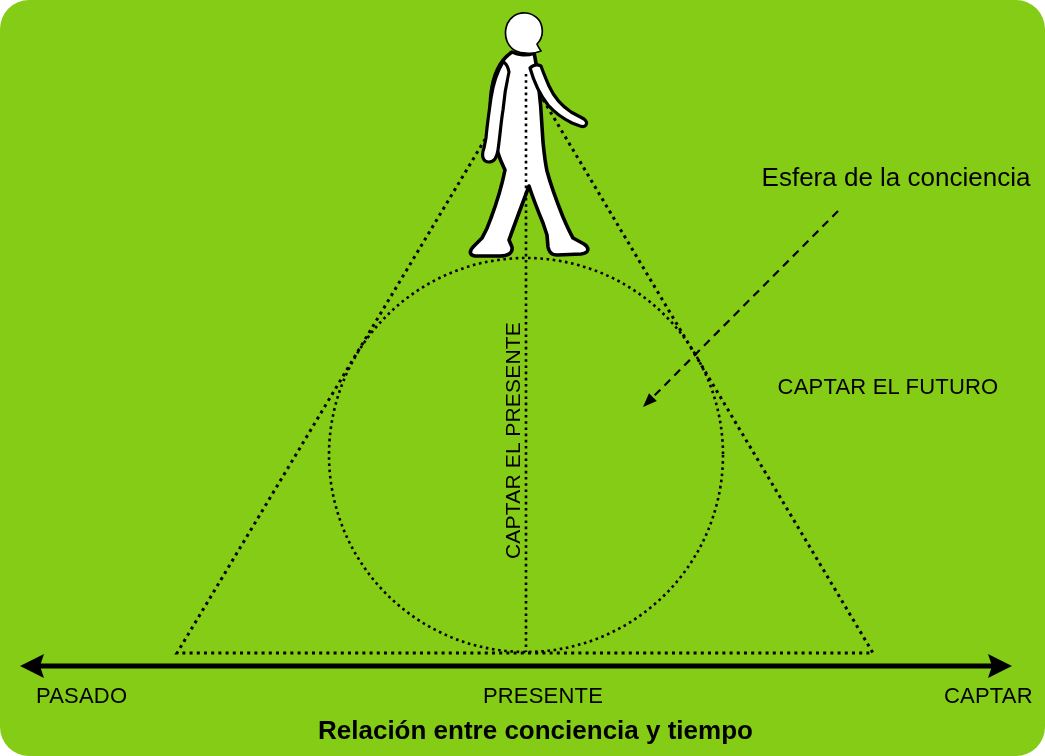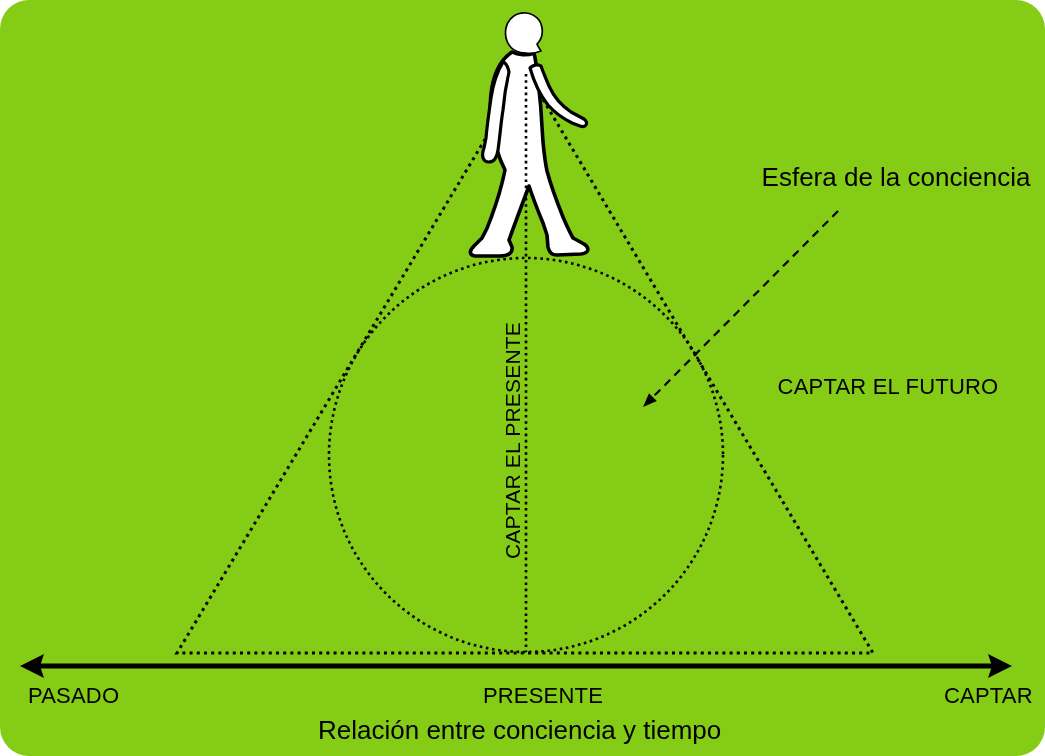--- a/index.html
+++ b/index.html
@@ -36,28 +36,29 @@
   .captar-presente {
     left: 396px; top: 430px;
     width: 234px; height: 24px;
     text-align: center;
     font-size: 21px;
     transform: rotate(-90deg);
     transform-origin: center center;
     letter-spacing: 0.2px;
   }
   .axis-label { font-size: 22px; top: 684px; letter-spacing: 0.2px; }
-  .axis-pasado   { left: 28px; }
+  .axis-pasado   { left: 36px; }
   .axis-presente { left: 482px; width: 122px; text-align: center; }
   .axis-futuro   { left: 944px; }
   .caption {
     left: 318px; top: 716px;
     width: 416px;
     text-align: left;
     font-size: 26px;
+    font-weight: bold;
   }
 </style>
 </head>
 <body>
 
 <div id="stage">
 
   <svg id="diagram-svg" viewBox="0 0 1045 756" aria-hidden="true">
 
     <polygon points="526,71 177,653 873,653" fill="none" stroke="#000" stroke-width="3" stroke-dasharray="3 4.2" stroke-linecap="butt"></polygon>

